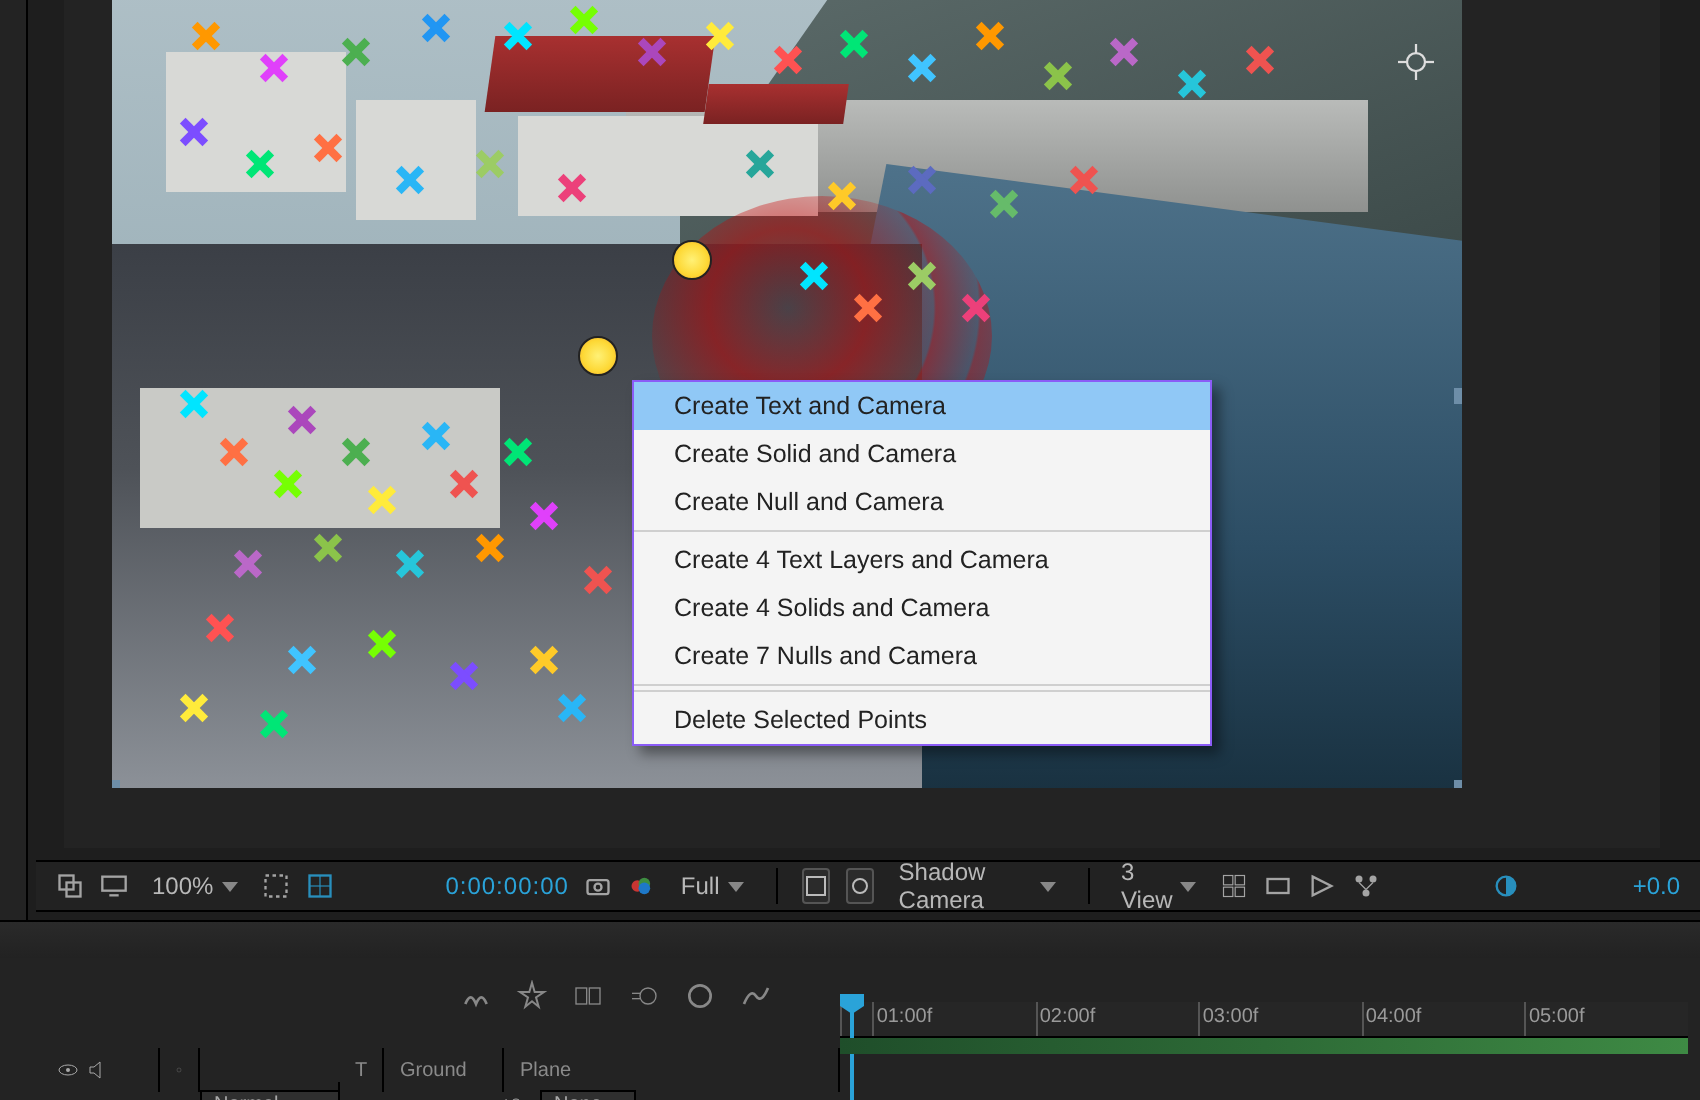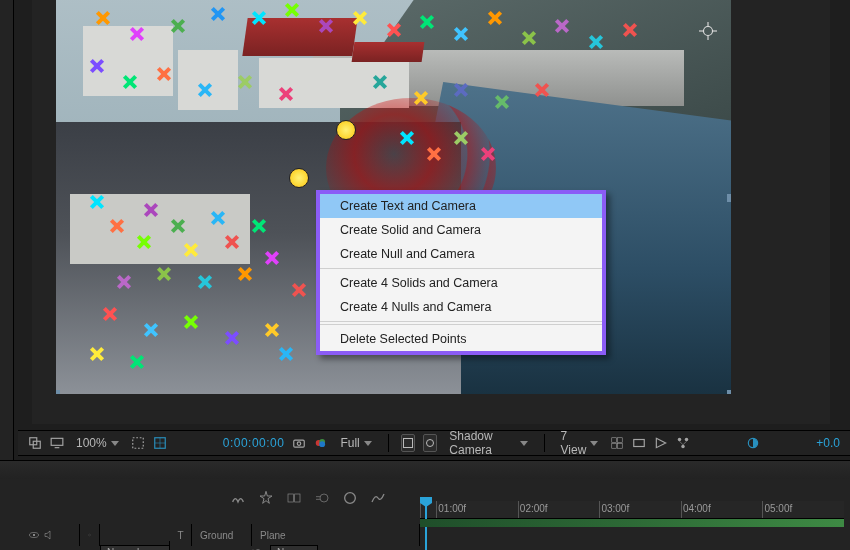--- a/index.html
+++ b/index.html
@@ -55,21 +55,21 @@
   .playhead { position:absolute; left:420px; top:36px; width:12px; height:24px; }
   .playhead .head { width:12px; height:10px; background:#2aa3d9; clip-path: polygon(0 0,100% 0,100% 60%,50% 100%,0 60%); }
   .playhead .line { position:absolute; left:5px; top:8px; width:2px; height:46px; background:#2aa3d9; }
   .tl-gradient { position:absolute; left:420px; right:6px; top:58px; height:8px; background: linear-gradient(90deg, #1f4e2a 0%, #2d6a36 50%, #3e8a44 100%); }
   .tl-cols { position:absolute; left:20px; top:62px; right:430px; height:24px; display:flex; align-items:center; font-size:10px; color:#8a8a8a; }
   .tl-cols > div { padding:0 8px; border-right:1px solid #000; height:22px; display:flex; align-items:center; }
   .tl-row2 { position:absolute; left:20px; top:82px; right:430px; height:18px; display:flex; align-items:center; font-size:10px; color:#aaa; }
   .tl-row2 .dd { background:#2f2f2f; border:1px solid #000; padding:1px 16px 1px 6px; position:relative; }
 
   
-  .ctx { position:absolute; left:316px; top:190px; width:290px; background:#f4f4f4; border:4px solid #8b5cf6; box-shadow: 4px 4px 6px rgba(0,0,0,0.4); color:#222; font-size:12.5px; }
+  .ctx { position:absolute; left:316px; top:190px; width:290px; background:#f4f4f4; border:1px solid #8b5cf6; box-shadow: 4px 4px 6px rgba(0,0,0,0.4); color:#222; font-size:12.5px; }
   .ctx .mi { padding:5px 20px; white-space:nowrap; }
   .ctx .mi.hl { background:#90c8f6; }
   .ctx hr { border:none; border-top:1px solid #cfcfcf; margin:2px 0; }
 
   .tc-label { font-variant-numeric: tabular-nums; letter-spacing:0.5px; }
 
   svg { display:block; }
 </style>
 </head>
 <body>
@@ -226,21 +226,21 @@
         <svg width="12" height="12" viewBox="0 0 24 24">
           <circle cx="12" cy="12" r="7" fill="none" stroke="#bbb" stroke-width="2"></circle>
         </svg>
       </div>
     <div class="dropdown">
         <span>Shadow Camera</span>
         <div class="chev"></div>
       </div>
     <div class="vb-sep"></div>
     <div class="dropdown">
-        <span>7 View</span>
+        <span>3 View</span>
         <div class="chev"></div>
       </div>
     <div class="vb-icon">
         <svg width="14" height="14" viewBox="0 0 24 24">
           <rect x="3" y="3" width="8" height="8" fill="none" stroke="#bbb"></rect>
           <rect x="13" y="3" width="8" height="8" fill="none" stroke="#bbb"></rect>
           <rect x="3" y="13" width="8" height="8" fill="none" stroke="#bbb"></rect>
           <rect x="13" y="13" width="8" height="8" fill="none" stroke="#bbb"></rect>
         </svg>
       </div>
@@ -372,19 +372,20 @@
         <div class="dd"><span>None</span></div>
       </div>
     </div>
   </div>
 
   <div class="ctx">
     <div class="mi hl">Create Text and Camera</div>
     <div class="mi">Create Solid and Camera</div>
     <div class="mi">Create Null and Camera</div>
     <hr>
+    <div class="mi">Create 4 Text Layers and Camera</div>
     <div class="mi">Create 4 Solids and Camera</div>
-    <div class="mi">Create 4 Nulls and Camera</div>
+    <div class="mi">Create 7 Nulls and Camera</div>
     <hr>
     <hr>
     <div class="mi">Delete Selected Points</div>
   </div>
 </div>
 
 </body></html>

